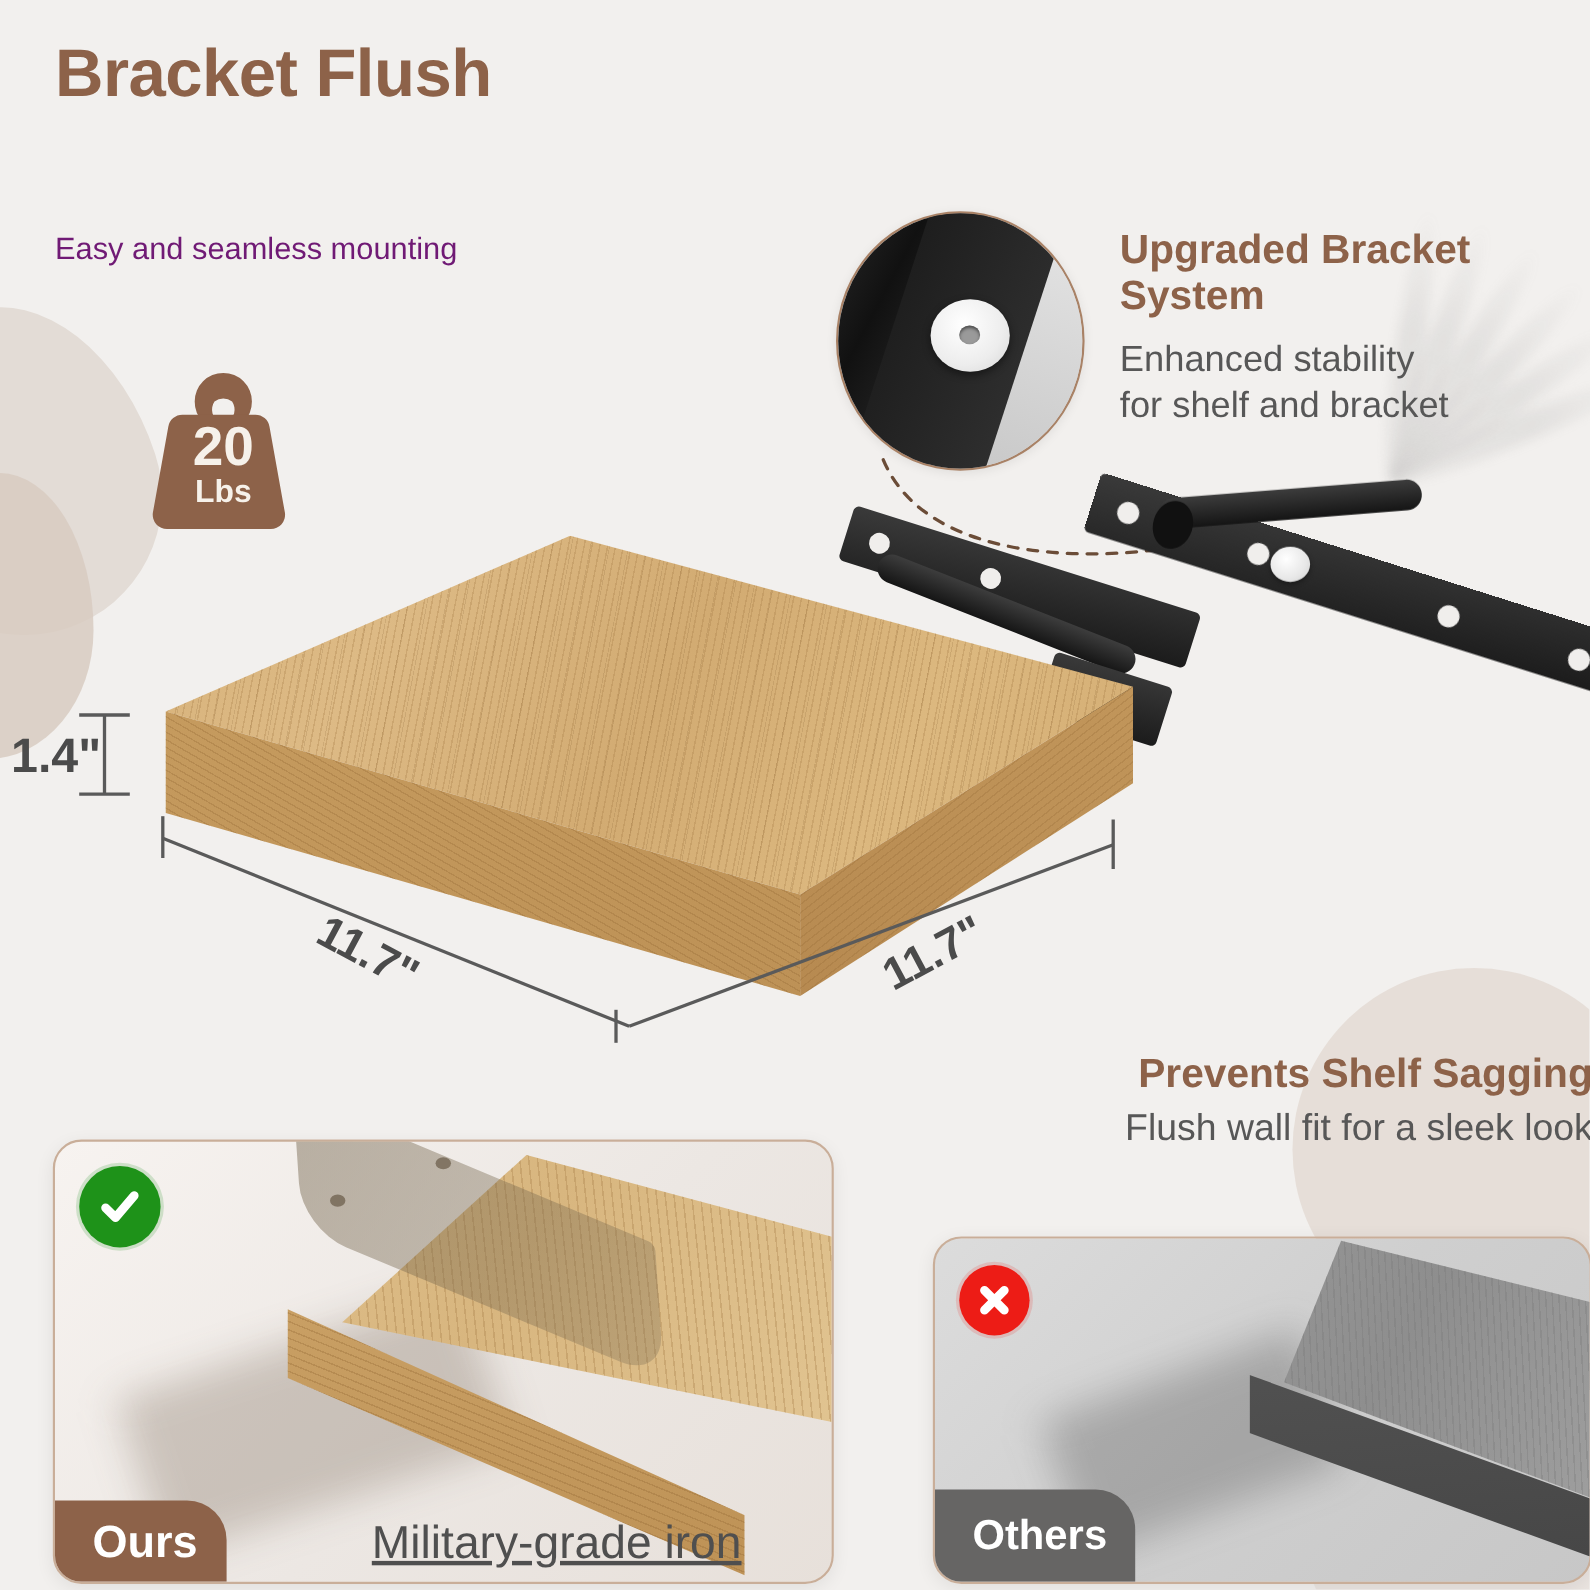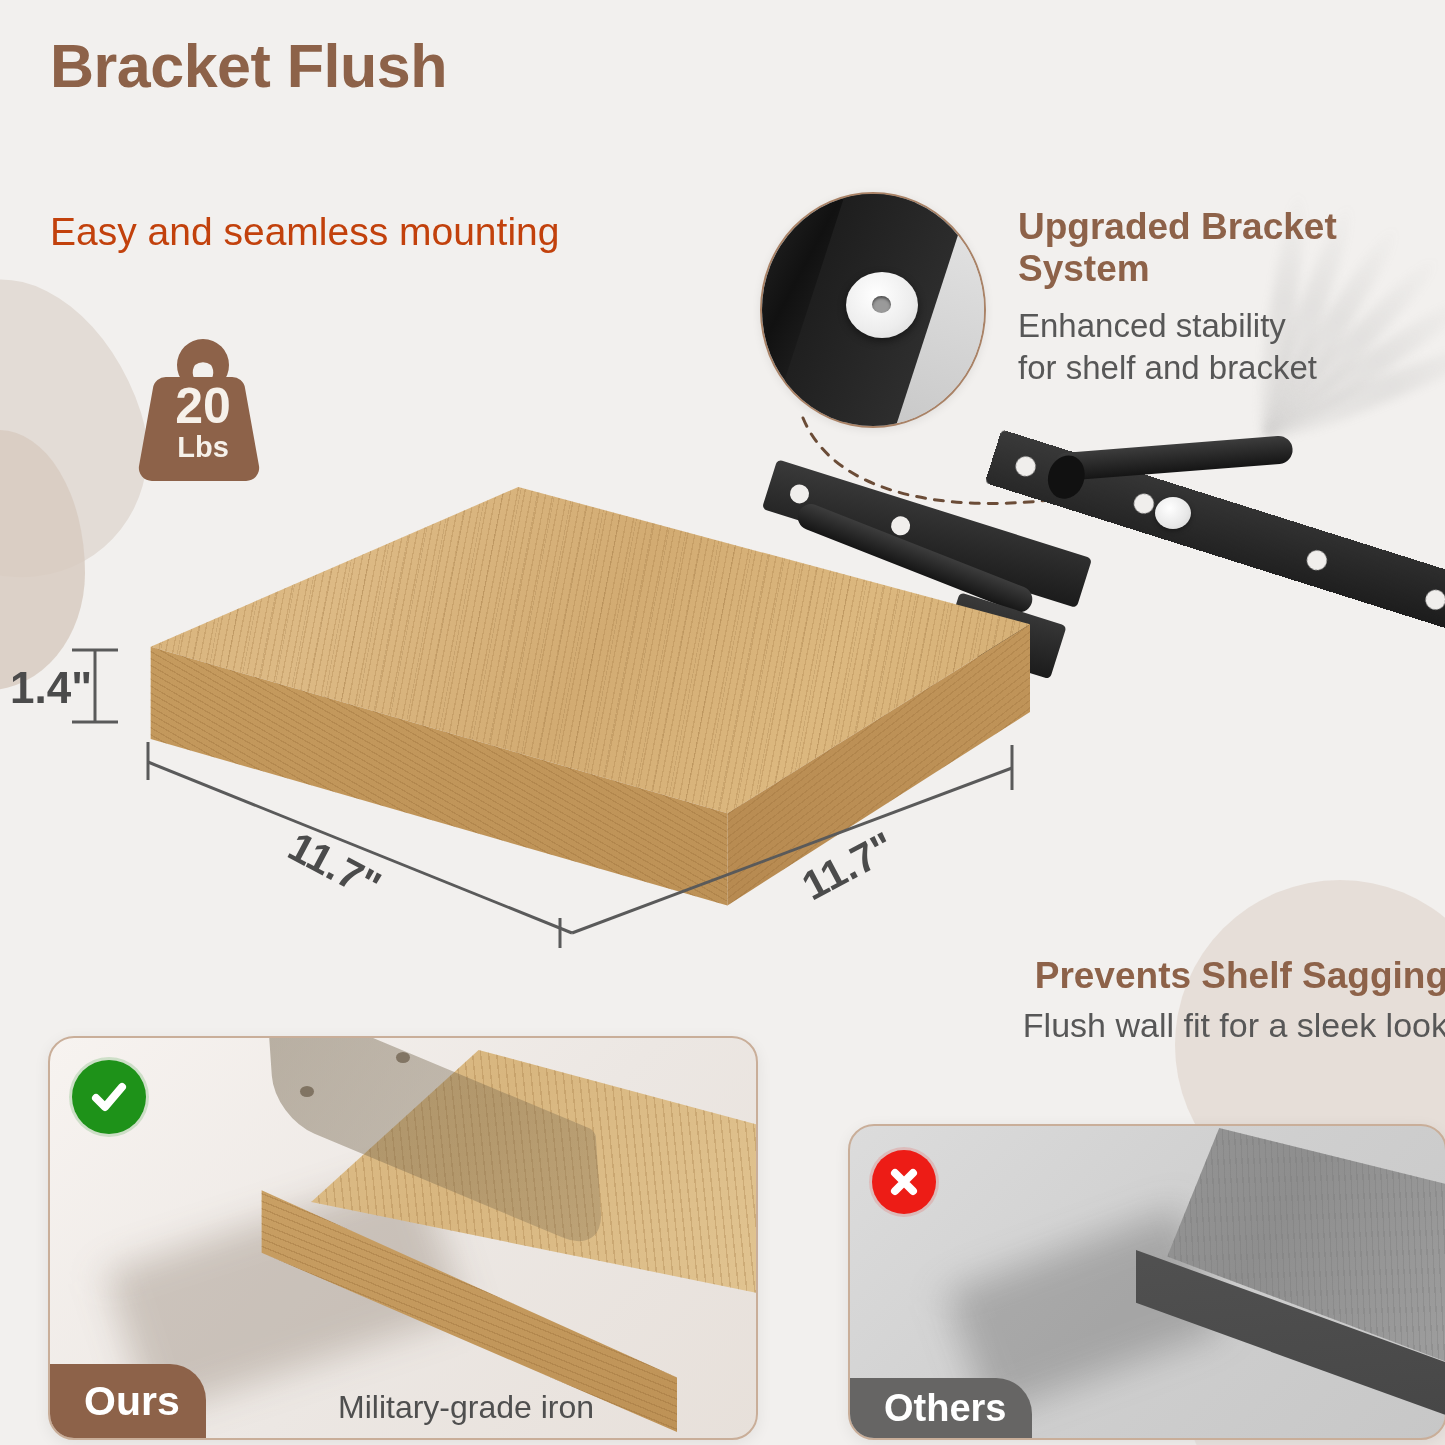--- a/index.html
+++ b/index.html
@@ -23,21 +23,21 @@
 
   .palm{position:absolute;right:-30px;top:-110px;width:420px;height:330px;opacity:.5;}
   .palm span{position:absolute;left:50%;top:90%;transform-origin:50% 100%;
     width:26px;height:250px;border-radius:50%/60% 60% 40% 40%;
     background:linear-gradient(180deg,rgba(150,150,150,0) 0%,rgba(140,140,140,.30) 45%,rgba(130,130,130,.16) 100%);
     filter:blur(5px);}
 
   
   .h1{position:absolute;left:50px;top:32px;width:760px;
       font-size:61px;font-weight:bold;line-height:1.12;color:#8d6249;letter-spacing:-.5px;}
-  .sub1{position:absolute;left:50px;top:210px;font-size:39px;color:#c2410c;}
+  .sub1{position:absolute;left:50px;top:210px;font-size:28px;color:#701a75;}
 
   
   .weight{position:absolute;left:138px;top:333px;width:130px;height:150px;}
   .weight svg{width:100%;height:100%;display:block;}
   .weight .num{position:absolute;left:0;right:0;top:48px;text-align:center;
       font-size:50px;font-weight:bold;color:#f6f1ea;line-height:1;}
   .weight .unit{position:absolute;left:0;right:0;top:100px;text-align:center;
       font-size:29px;font-weight:bold;color:#f6f1ea;line-height:1;}
 
   
@@ -116,23 +116,23 @@
   .badge-circ{position:absolute;border-radius:50%;display:flex;align-items:center;justify-content:center;}
   .badge-ok{left:22px;top:22px;width:74px;height:74px;background:#1e9219;
       box-shadow:0 0 0 3px rgba(30,146,25,.18);}
   .badge-no{left:22px;top:24px;width:64px;height:64px;background:#ed1c16;
       box-shadow:0 0 0 3px rgba(237,28,22,.16);}
 
   .tag{position:absolute;left:0;bottom:0;height:74px;padding:0 26px 0 34px;
       display:flex;align-items:center;border-top-right-radius:36px;
       font-size:41px;font-weight:bold;color:#ffffff;}
   .tag-ours{background:#8d6249;}
-  .tag-others{background:#666564;height:60px;font-size:38px;}
-
-  .caption{position:absolute;left:288px;bottom:12px;font-size:32px;color:#4f4f4f;}
+  .tag-others{background:#666564;height:84px;font-size:38px;}
+
+  .caption{position:absolute;left:288px;bottom:12px;font-size:42px;color:#4f4f4f;text-decoration:underline;}
 
   
   .w-top{position:absolute;
      clip-path:polygon(53% 1%, 100% 21%, 100% 64%, 26% 40%);
      inset:0;
      background:
        repeating-linear-gradient(84deg, rgba(160,118,64,.30) 0 1.4px, rgba(160,118,64,0) 1.4px 8px),
        linear-gradient(120deg,#e0c18d,#d8b67f 45%,#e3c795);}
   .w-front{position:absolute;inset:0;
      clip-path:polygon(18% 37%, 85% 85%, 85% 99%, 18% 53%);

